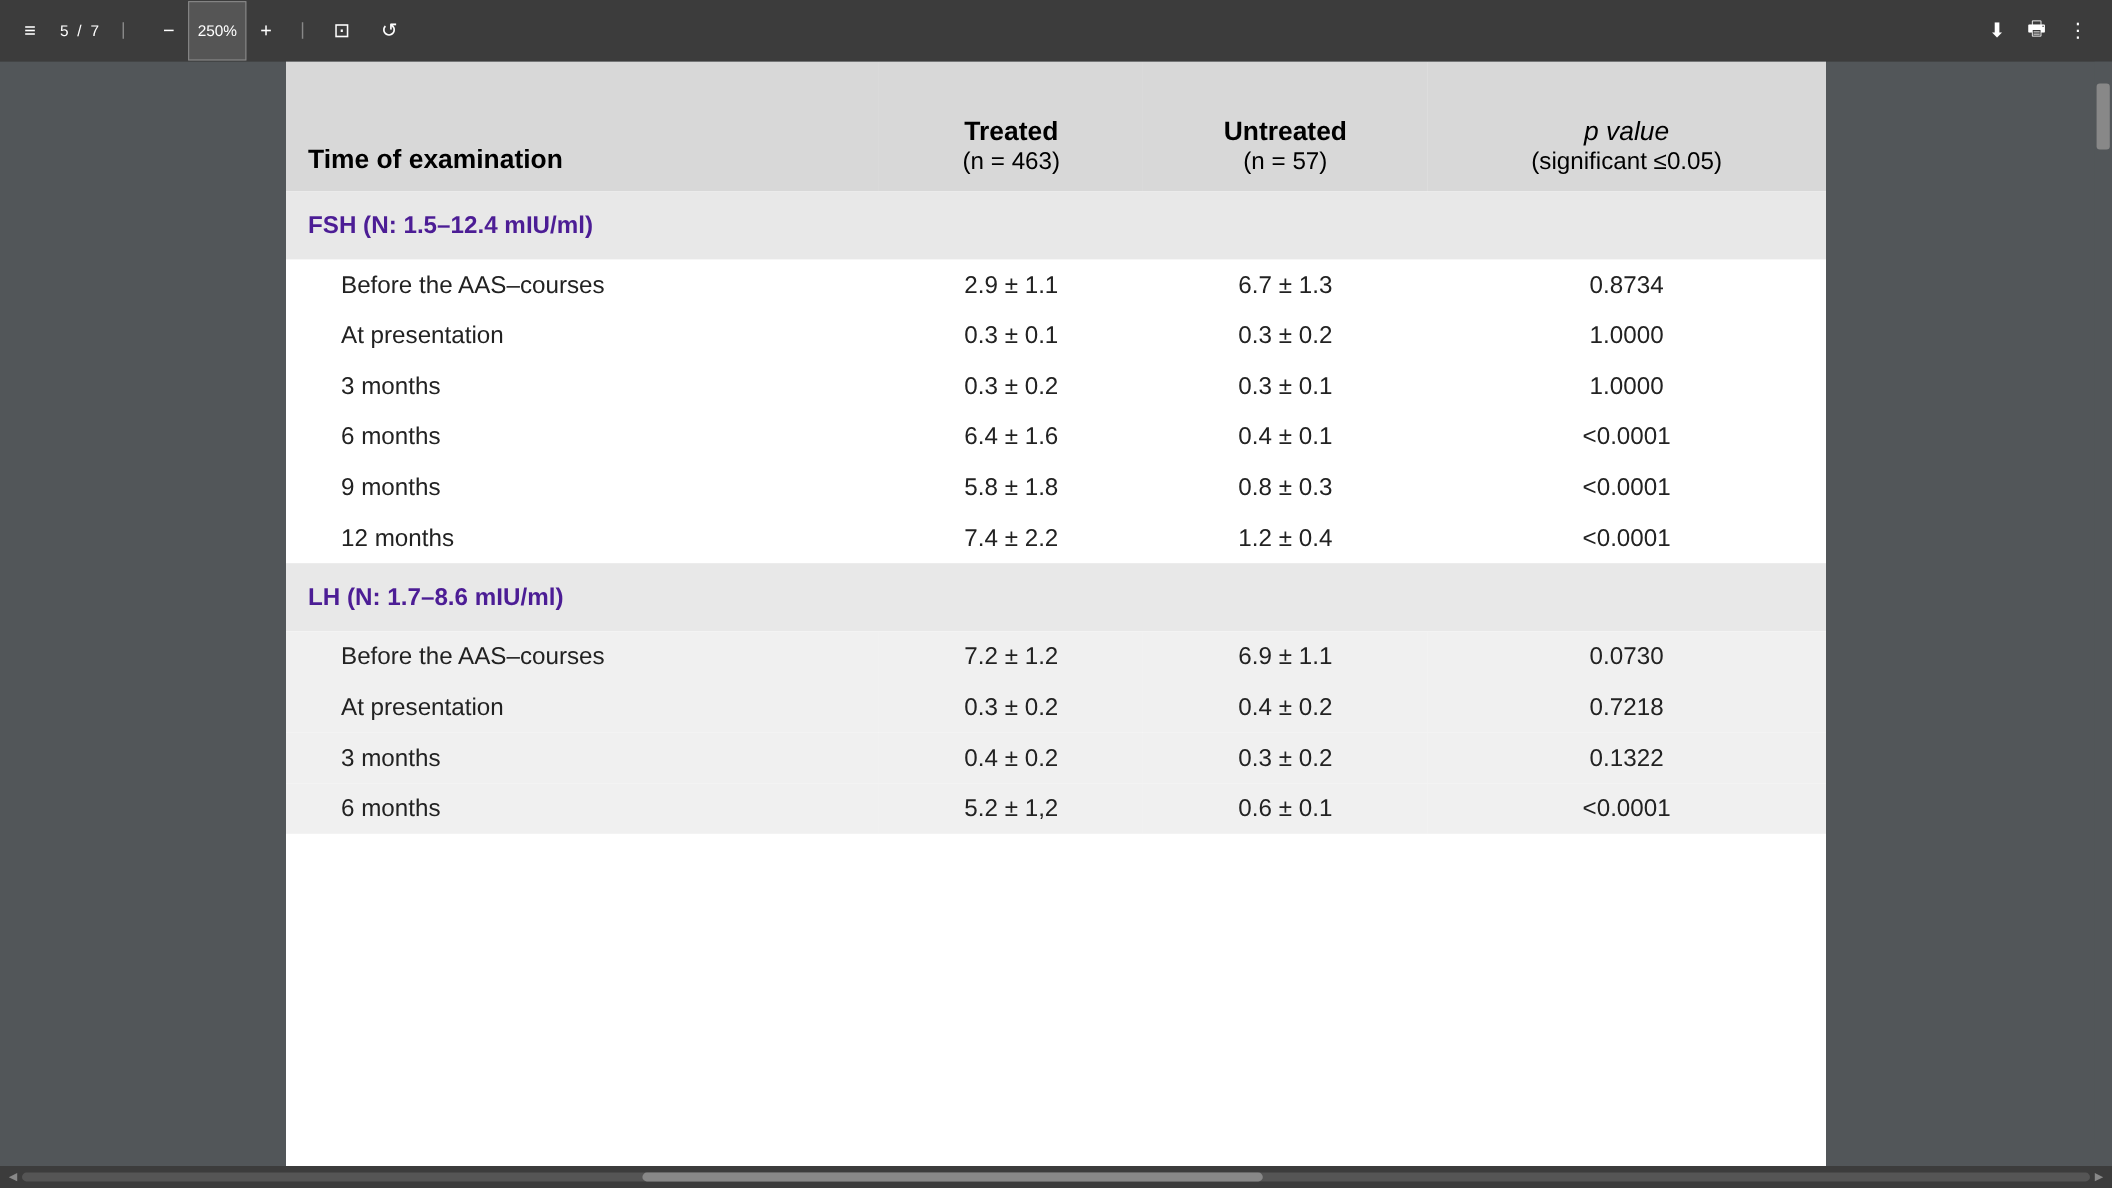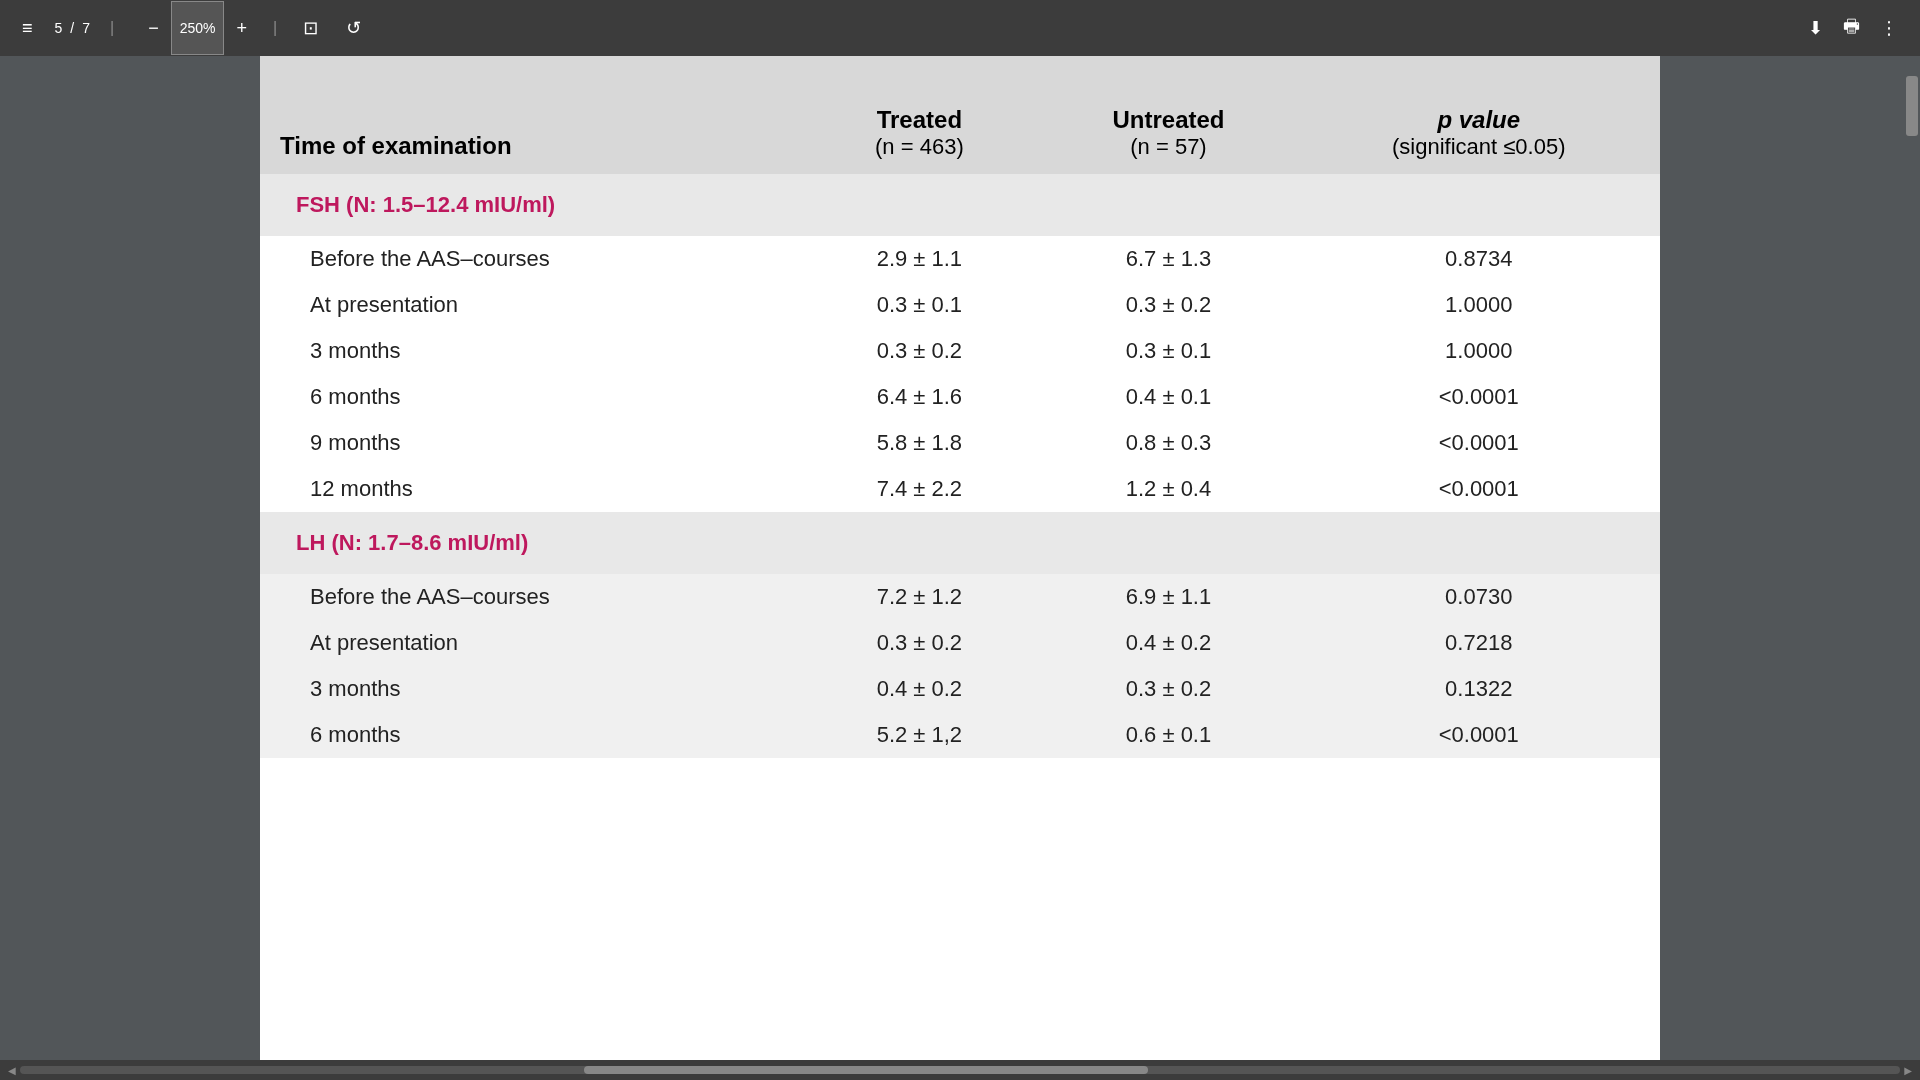--- a/index.html
+++ b/index.html
@@ -145,22 +145,22 @@
 
     .header-row th.col-pvalue .header-main {
       font-style: italic;
       font-weight: normal;
     }
 
     .section-header td {
       background: #e8e8e8;
       font-weight: bold;
       font-size: 22px;
-      padding: 18px 36px;
-      color: #be185d;
+      padding: 18px 20px;
+      color: #4c1d95;
     }
 
     .data-row td {
       padding: 10px 28px;
       font-size: 22px;
       color: #222;
     }
 
     .data-row.white-bg td {
       background: #ffffff;
@@ -277,21 +277,21 @@
             </th>
             <th class="col-treated">
               <span class="header-main">Treated</span>
               <span class="header-sub">(n = 463)</span>
             </th>
             <th class="col-untreated">
               <span class="header-main">Untreated</span>
               <span class="header-sub">(n = 57)</span>
             </th>
             <th class="col-pvalue">
-              <span class="header-main" style="font-style:italic;font-weight:bold;">p value</span>
+              <span class="header-main" style="font-style:italic;font-weight:normal;">p value</span>
               <span class="header-sub">(significant ≤0.05)</span>
             </th>
           </tr>
         </thead>
         <tbody id="table-body">
         <tr class="section-header">
               <td colspan="4">FSH (N: 1.5–12.4 mIU/ml)</td>
             </tr>
             <tr class="data-row white-bg">
               <td class="col-time">Before the AAS–courses</td>

